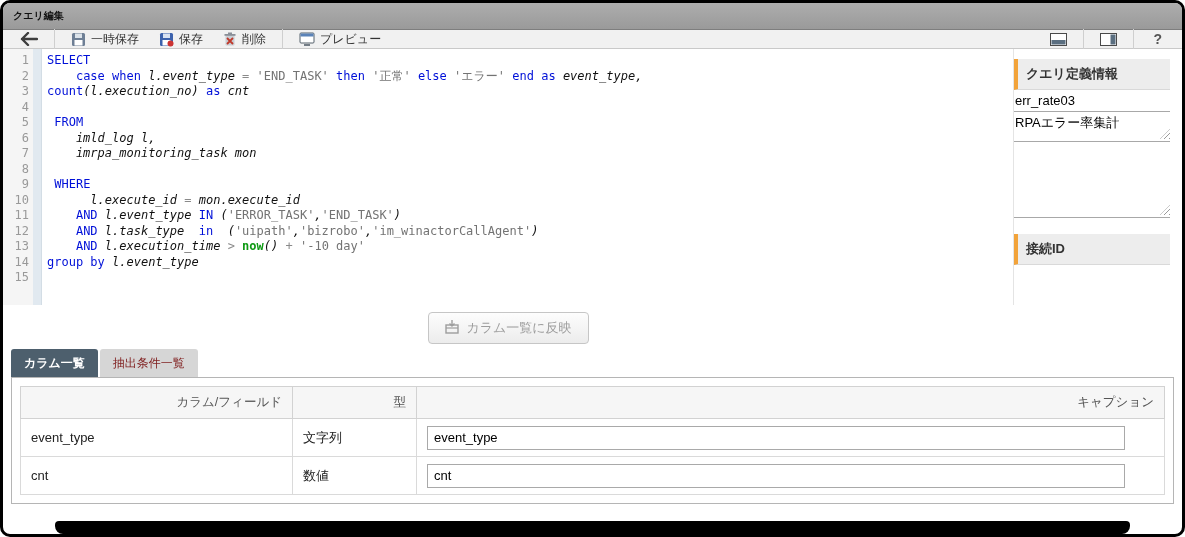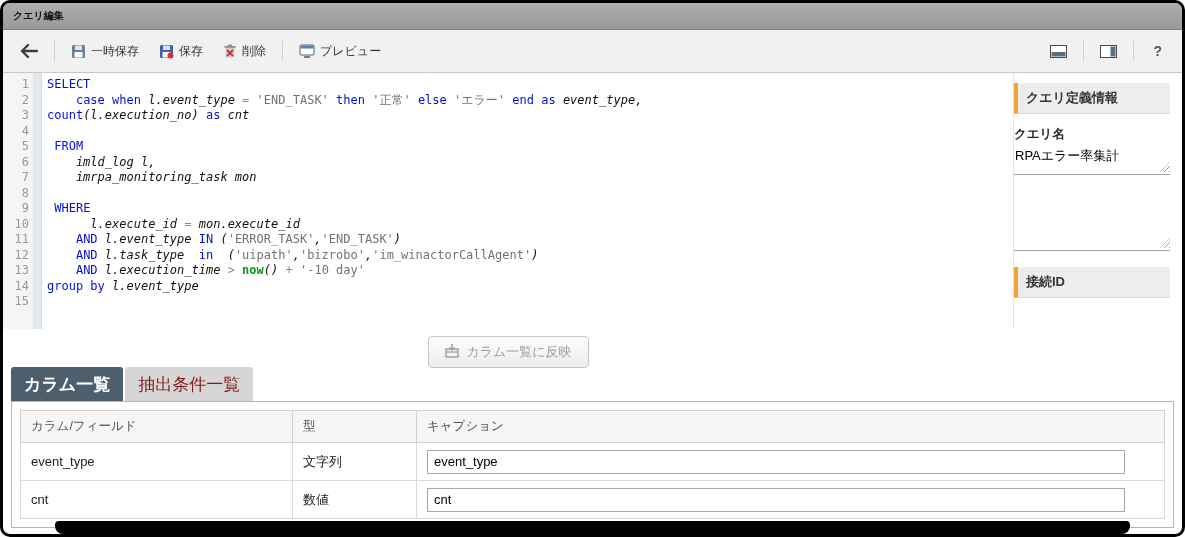--- a/index.html
+++ b/index.html
@@ -24,21 +24,21 @@
     border-bottom: 1px solid #7e7e7e;
     display: flex;
     align-items: center;
     padding: 0 10px;
     font-size: 10px;
     font-weight: bold;
     color: #111;
   }
   
   .toolbar {
-    height: 43px;
+    height: 19px;
     background: #f1f1f1;
     border-bottom: 1px solid #c9c9c9;
     display: flex;
     align-items: center;
     padding: 0 8px;
     gap: 2px;
   }
   .tb-btn {
     display: flex;
     align-items: center;
@@ -144,40 +144,40 @@
     width: 10px;
     height: 10px;
     background: repeating-linear-gradient(135deg, #9a9a9a 0 1px, transparent 1px 3.2px);
     clip-path: polygon(100% 0, 100% 100%, 0 100%);
     cursor: ns-resize;
   }
   .sb-gap { height: 16px; }
   
   .tabs-row { display: flex; align-items: flex-end; padding-left: 8px; height: 26px; gap: 2px; }
   .tab {
-    font-size: 17px;
+    font-size: 12px;
     padding: 6px 13px 5px;
     border-radius: 3px 3px 0 0;
     cursor: pointer;
     white-space: nowrap;
   }
   .tab.active { background: #4d5f6d; color: #fff; font-weight: bold; }
   .tab.inactive { background: #d6d6d6; color: #7f1d1d; }
   .panel-body {
     margin: 0 8px;
     border: 1px solid #b5b5b5;
     background: #fff;
     padding: 8px;
   }
   table.columns-table { width: 100%; border-collapse: collapse; font-size: 13px; }
   .columns-table th {
     background: #f6f6f6;
     color: #555;
     font-weight: normal;
-    text-align: left;
+    text-align: right;
     padding: 7px 10px;
     border: 1px solid #d2d2d2;
     font-size: 12.5px;
   }
   .columns-table td {
     border: 1px solid #dadada;
     padding: 6px 10px;
     color: #222;
     height: 38px;
   }
@@ -318,22 +318,22 @@
               </svg>
           </span>
           <span>カラム一覧に反映</span>
         </button>
       </div>
     </div>
 
     <div class="sidebar">
       <div class="sb-header">クエリ定義情報</div>
 
-
-      <div class="sb-label">クエリ名</div>
+      <input class="sb-input" type="text" value="err_rate03" style="">
+
       <div class="sb-ta-wrap">
         <textarea class="sb-ta ta-name" style="">RPAエラー率集計</textarea>
         <span class="resize-handle"></span>
       </div>
 
       <div class="sb-ta-wrap">
         <textarea class="sb-ta ta-desc" style=""></textarea>
         <span class="resize-handle"></span>
       </div>
 

